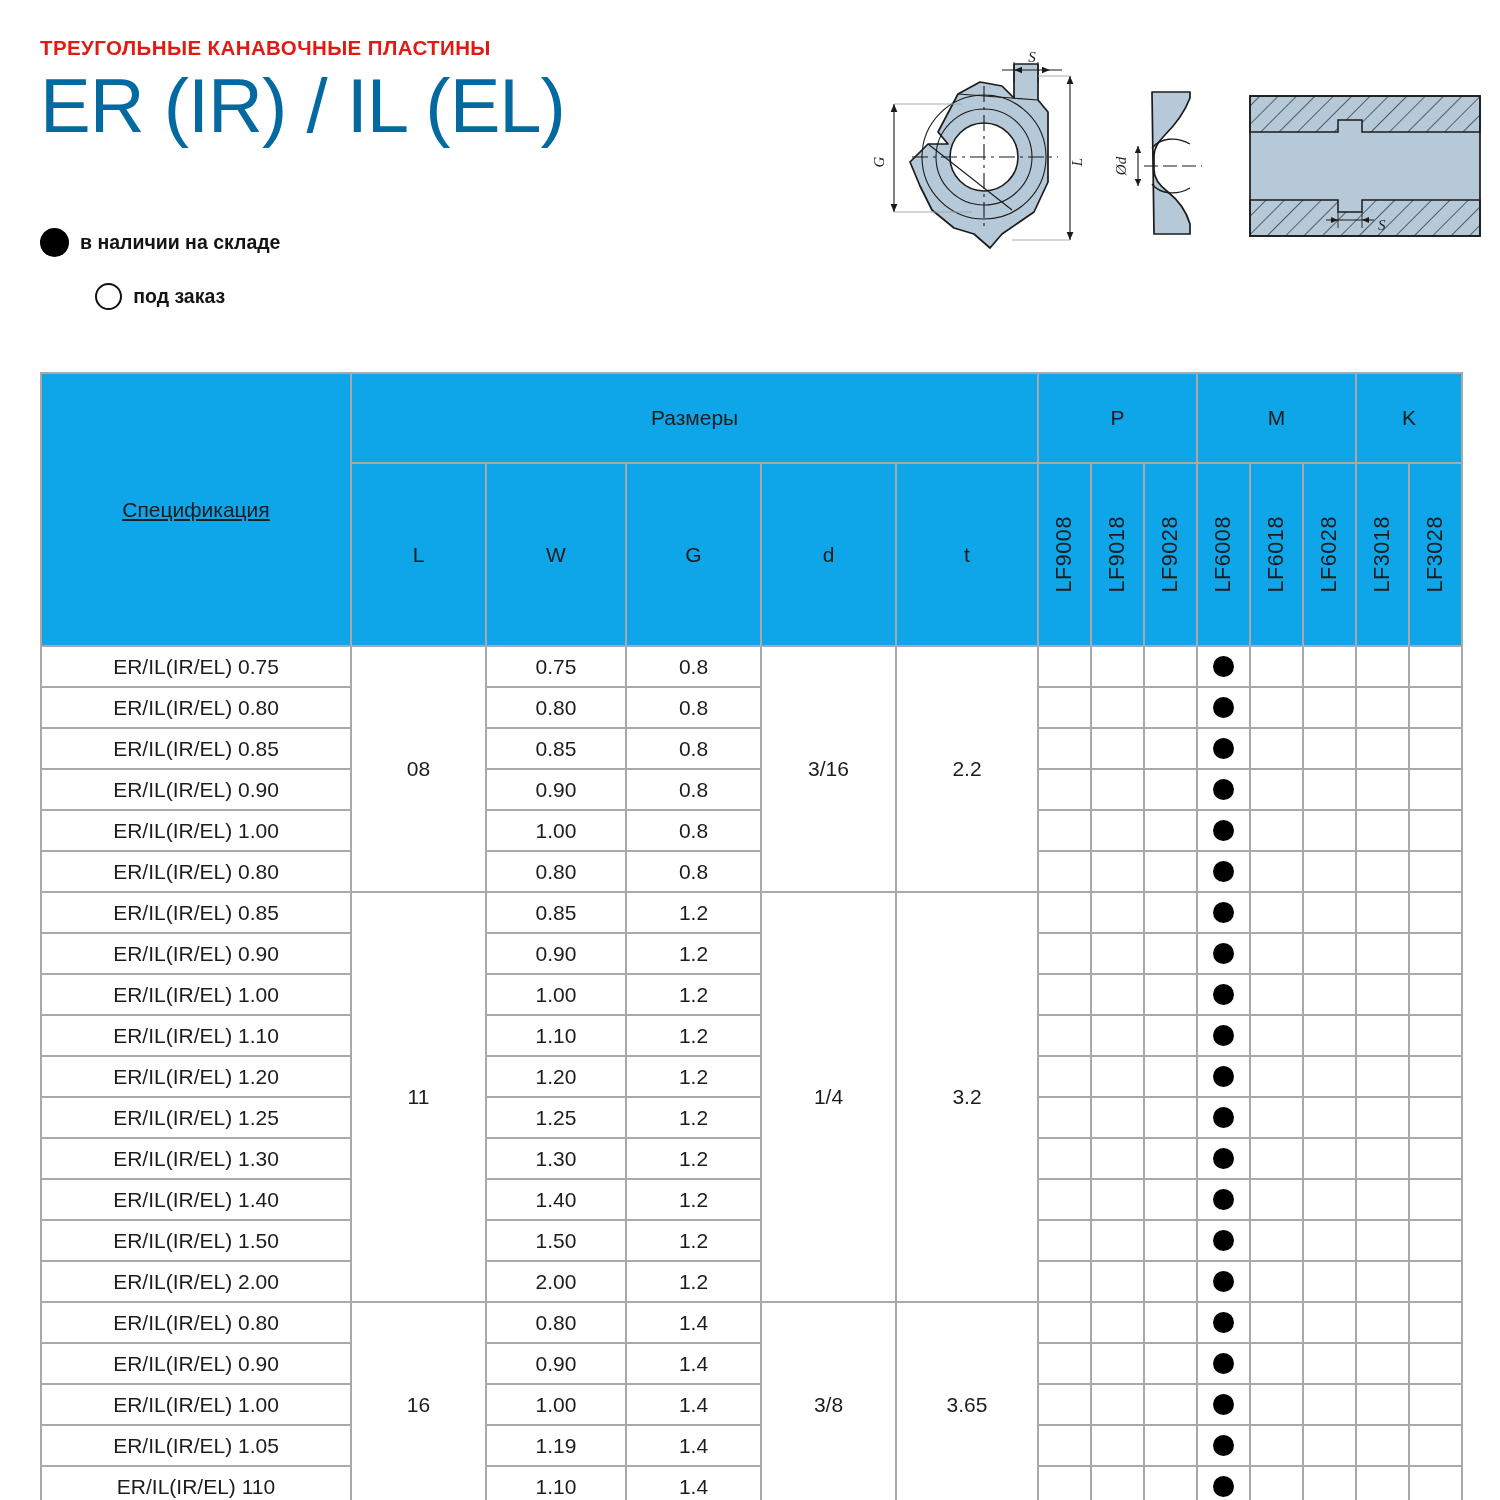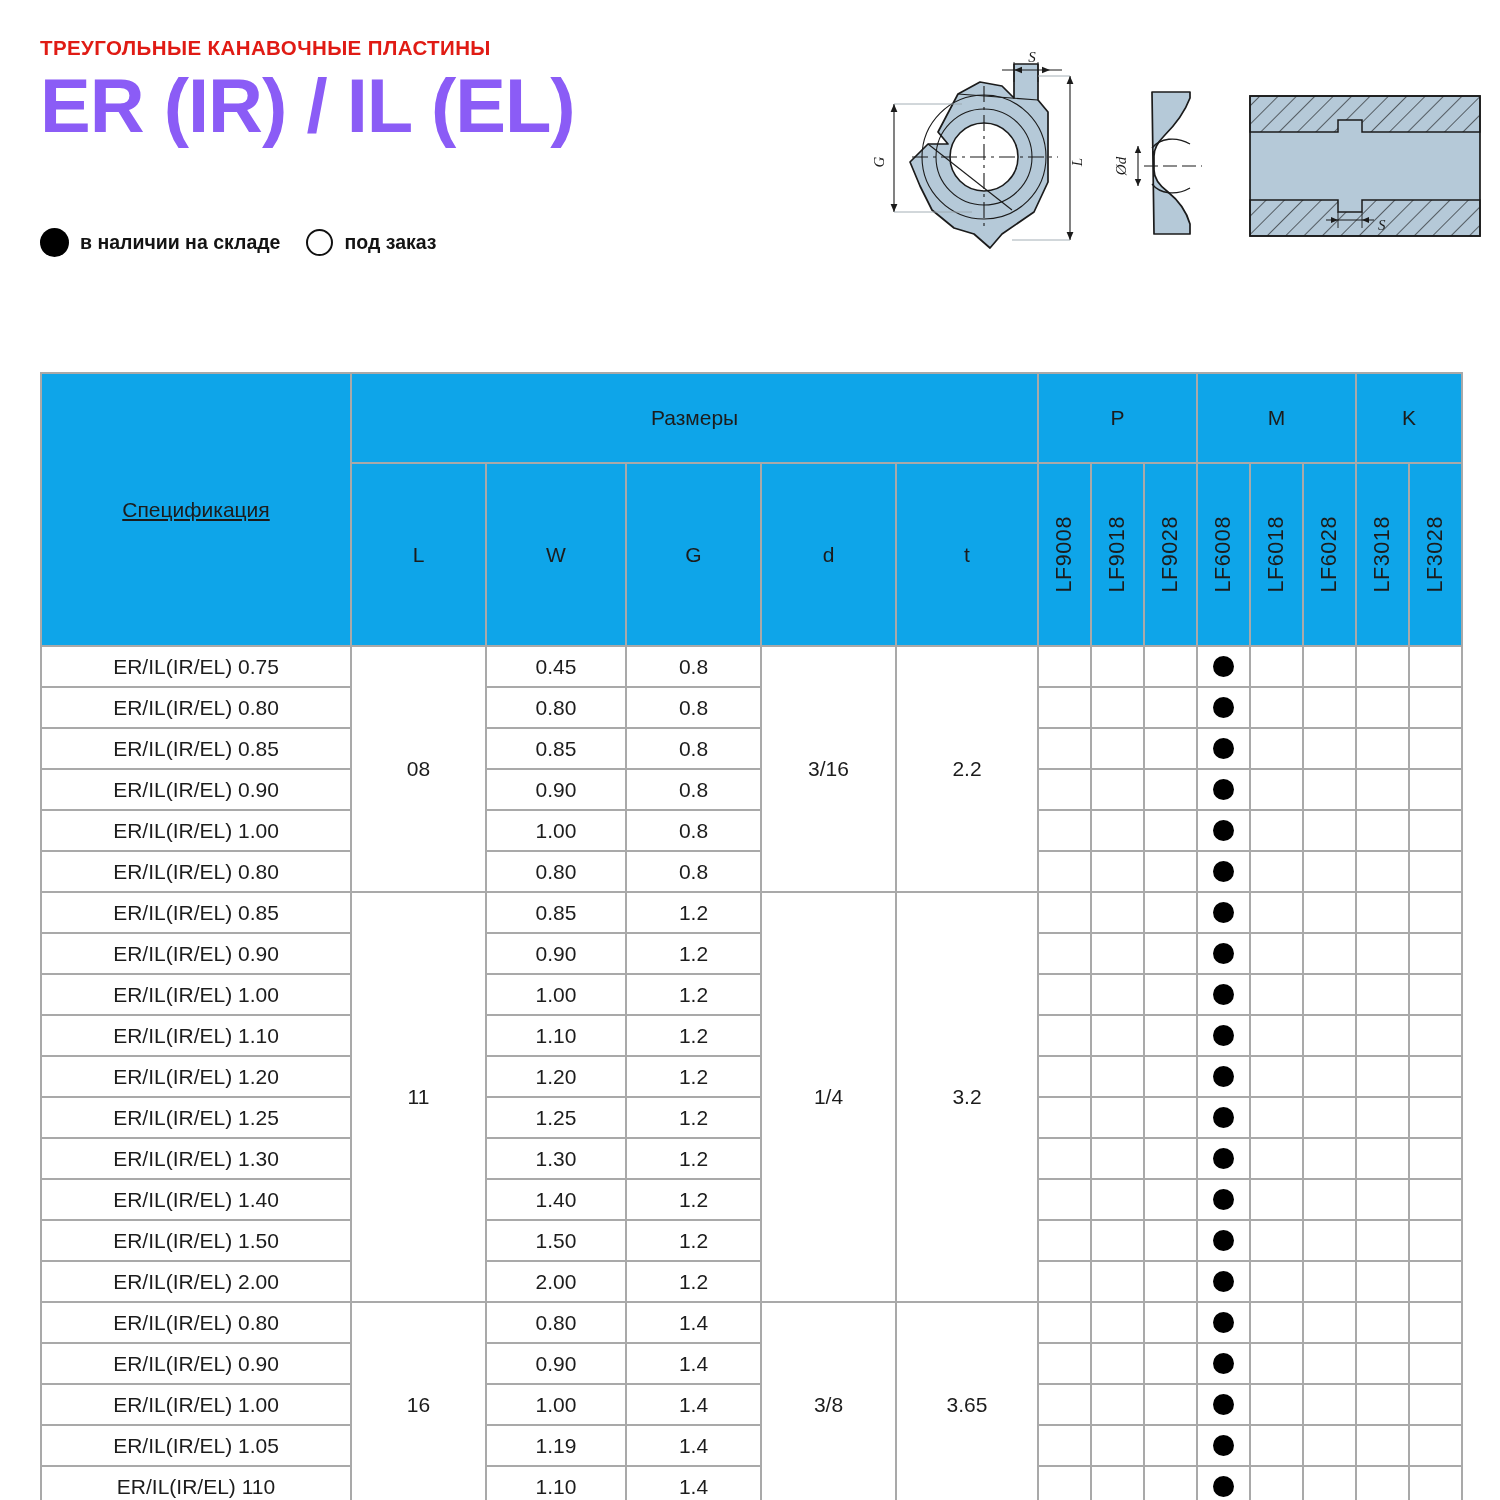--- a/index.html
+++ b/index.html
@@ -35,35 +35,36 @@
     font-weight: bold;
     letter-spacing: 0.4px;
     color: #e01b14;
     text-transform: uppercase;
     line-height: 1;
     margin: 0 0 8px 0;
     white-space: nowrap;
   }
   .title {
     font-size: 76px;
-    font-weight: bold;
+    font-weight: normal;
     letter-spacing: -1px;
     line-height: 1.02;
-    color: #8b5cf6;
+    color: #0369a1;
     margin: 0;
     white-space: nowrap;
   }
 
   .legend {
     position: absolute;
     left: 40px;
     top: 228px;
     display: flex;
     align-items: center;
     gap: 26px;
+    flex-direction: column;
   }
   .legend-item {
     display: flex;
     align-items: center;
     gap: 11px;
   }
   .dot-filled {
     width: 29px;
     height: 29px;
     border-radius: 50%;
@@ -350,21 +351,21 @@
         <th class="th-grade">
           <span>LF3028</span>
           </th>
       </tr>
       <tr></tr>
     </thead>
     <tbody id="table-body">
         <tr>
           <td class="cell-spec">ER/IL(IR/EL) 0.75</td>
           <td class="cell-group" rowspan="6">08</td>
-          <td class="cell-num">0.45</td>
+          <td class="cell-num">0.75</td>
           <td class="cell-num">0.8</td>
           <td class="cell-group" rowspan="6">3/16</td>
           <td class="cell-group" rowspan="6">2.2</td>
           <td></td>
           <td></td>
           <td></td>
           <td>
             <div class="mark"></div>
           </td>
           <td></td>

